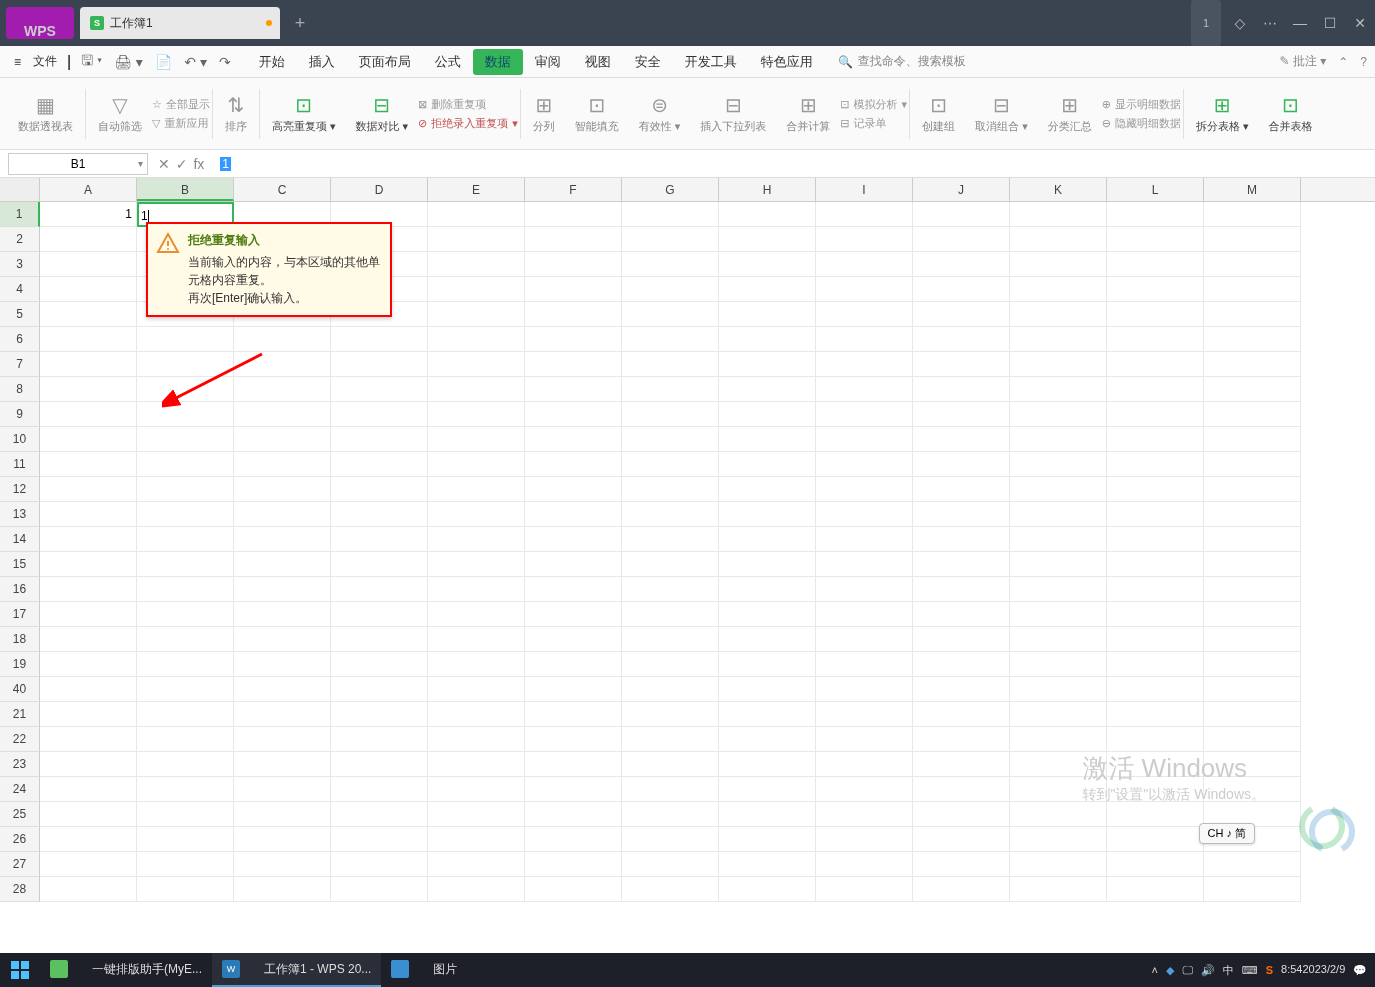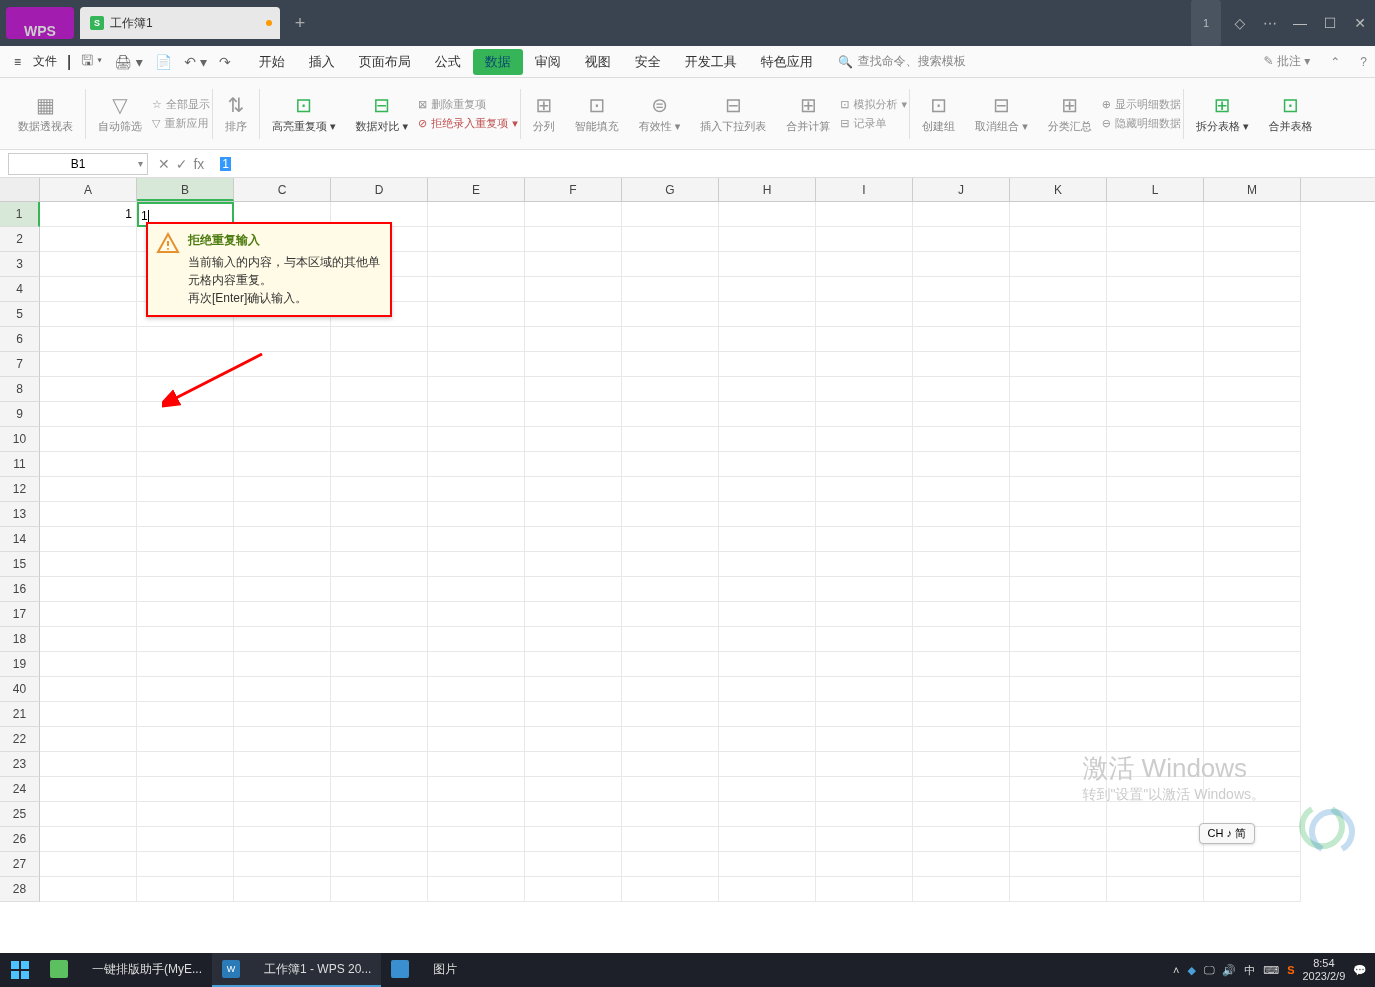--- a/index.html
+++ b/index.html
@@ -19,21 +19,21 @@
 
 
 .menubar { height: 32px; background: #fafafa; border-bottom: 1px solid #ddd; display: flex; align-items: center; padding: 0 8px; }
 .menu-btn { padding: 4px 6px; font-size: 12px; color: #333; display: flex; align-items: center; gap: 3px; }
 .menu-icon { font-size: 14px; color: #666; }
 .menu-sep { margin: 0 4px; }
 .menu-tabs { display: flex; margin-left: 10px; }
 .menu-tab { padding: 4px 12px; font-size: 13px; color: #333; text-align: center; }
 .menu-tab.active { background: #35b558; color: #0c4a6e; border-radius: 3px; }
 .search-box { margin-left: 14px; display: flex; align-items: center; gap: 4px; color: #888; font-size: 12px; }
-.menu-right { margin-left: auto; display: flex; align-items: center; gap: 20px; color: #888; font-size: 12px; }
+.menu-right { margin-left: auto; display: flex; align-items: center; gap: 12px; color: #888; font-size: 12px; }
 
 
 .ribbon { height: 72px; background: #fafafa; border-bottom: 1px solid #e0e0e0; display: flex; align-items: center; padding: 0 8px; }
 .ribbon-group { display: flex; flex-direction: column; align-items: center; justify-content: center; padding: 4px 10px; height: 100%; }
 .ribbon-sep { width: 1px; height: 50px; background: #e0e0e0; margin: 0 2px; }
 .ribbon-icon { font-size: 20px; color: #999; }
 .ribbon-icon.active { color: #35b558; }
 .ribbon-label { font-size: 11px; color: #888; margin-top: 2px; white-space: nowrap; }
 .ribbon-label.dark { color: #444; }
 .ribbon-col { display: flex; flex-direction: column; gap: 4px; justify-content: center; height: 100%; }
@@ -81,21 +81,21 @@
 
 .corner-wm { position: absolute; right: 8px; bottom: 60px; width: 80px; height: 50px; }
 
 
 .taskbar { position: absolute; bottom: 0; left: 0; right: 0; height: 34px; background: #1d2028; display: flex; align-items: center; }
 .start-btn { width: 40px; height: 100%; display: flex; align-items: center; justify-content: center; }
 .task-item { height: 100%; padding: 0 10px; display: flex; align-items: center; gap: 24px; color: #ddd; font-size: 12px; border-bottom: 2px solid transparent; }
 .task-item.active { background: #2a2e38; border-bottom-color: #4a9fd8; }
 .task-icon { width: 18px; height: 18px; display: flex; align-items: center; justify-content: center; border-radius: 2px; }
 .tray { margin-left: auto; display: flex; align-items: center; gap: 8px; padding-right: 8px; color: #ddd; font-size: 11px; }
-.tray-time { display: flex; flex-direction: column; align-items: center; line-height: 1.2; }
+.tray-time { display: flex; flex-direction: row; align-items: center; line-height: 1.2; }
 </style>
 </head>
 <body>
 
 <div class="titlebar">
   <div class="wps-logo">
     <span>WPS</span>
   </div>
   <div class="doc-tab">
     <div class="doc-tab-icon">S</div>

